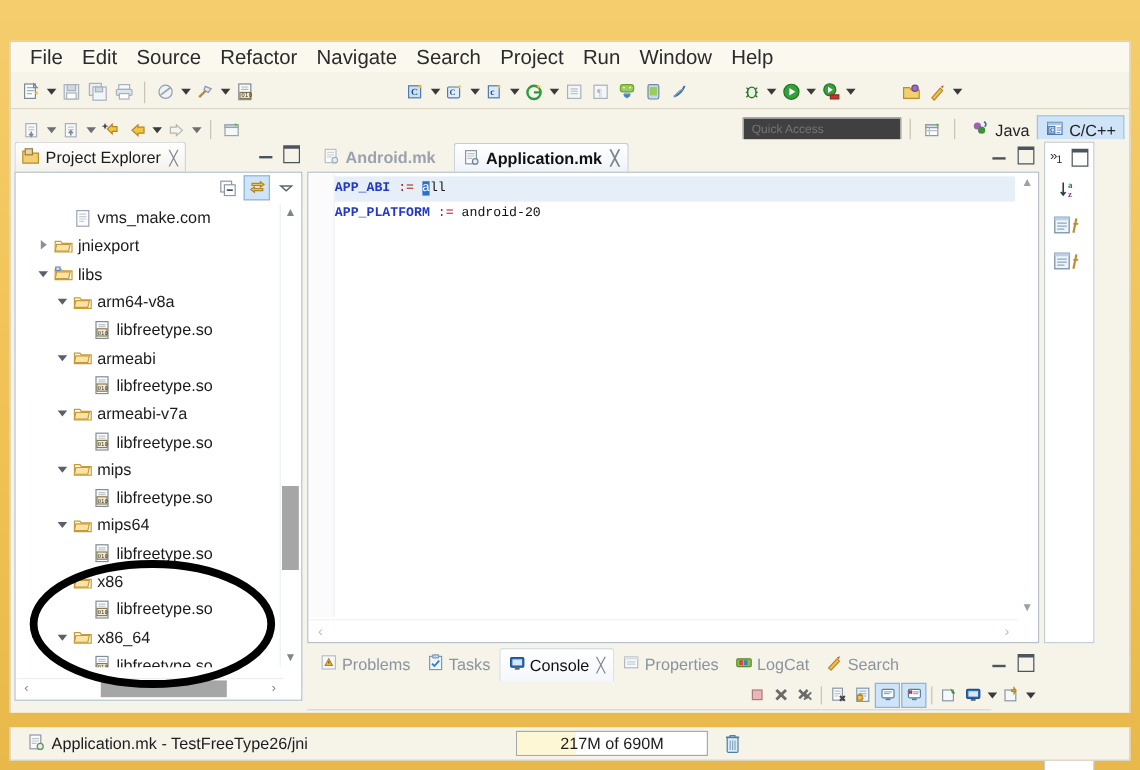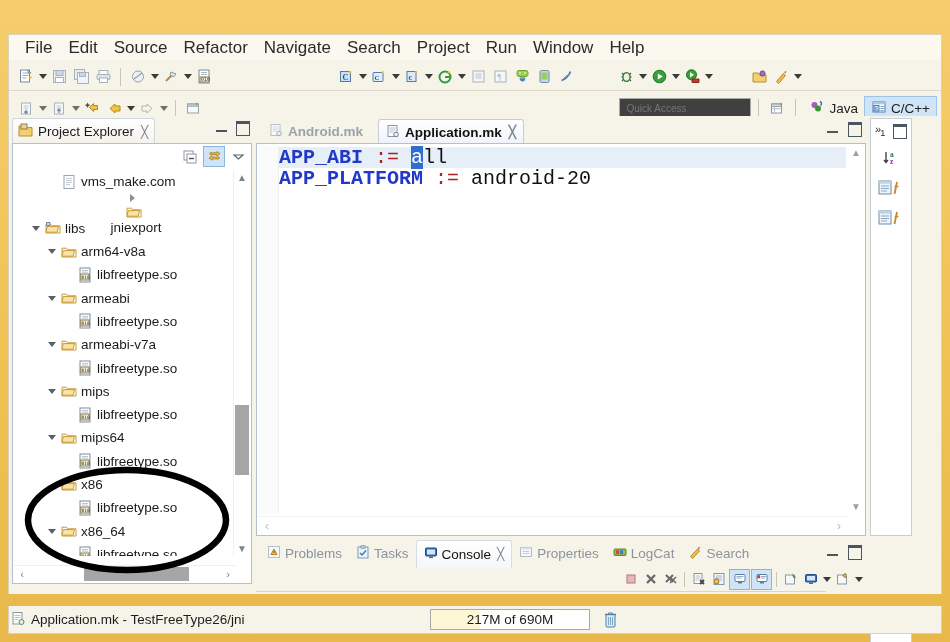--- a/index.html
+++ b/index.html
@@ -141,21 +141,21 @@
   }
   .ed-winbtns{position:absolute;right:4px;top:4px;display:flex;gap:10px;}
   .ed-body{
     position:absolute;left:0;top:25px;width:610px;height:393px;
     background:#fff;border:1px solid #b6c0cc;box-sizing:border-box;
   }
   .ed-gutter{position:absolute;left:1px;top:1px;width:20px;height:369px;background:#fbfbfb;border-right:1px solid #eef0f2;}
   .ed-code{
     position:absolute;left:22px;top:3px;right:19px;
     font-family:"Liberation Mono","DejaVu Sans Mono",monospace;
-    font-size:20px;line-height:21px;color:#111;white-space:pre;
+    font-size:11px;line-height:21px;color:#111;white-space:pre;
   }
   .ln{height:21px;}
   .ln.cur{background:#e6eef8;}
   .kw{color:#2138c8;font-weight:bold;}
   .opr{color:#b02020;}
   .sel{background:#2f6fd0;color:#fff;}
   .ev-scroll{position:absolute;right:1px;top:1px;width:16px;height:369px;background:#fff;}
   .ev-arrow{width:16px;height:15px;display:flex;align-items:center;justify-content:center;color:#9aa1aa;font-size:10px;}
   .eh-scroll{position:absolute;left:1px;bottom:1px;width:590px;height:17px;background:#fff;border-top:1px solid #f0f2f4;display:flex;align-items:center;justify-content:space-between;}
   .eh-arrow{width:18px;display:flex;justify-content:center;color:#b6bcc4;font-size:12px;}
@@ -192,21 +192,21 @@
   .bt.on{background:#cfe4f7;border:1px solid #8db5dc;}
   .bsep{width:1px;height:15px;background:#c9c3b1;margin:0 3px;}
   .bp-line{position:absolute;left:0;bottom:0;width:570px;height:1px;background:#cfd6df;}
 
   
   .statusbar{
     position:absolute;left:8px;top:606px;width:934px;height:28px;
     background:#f6f3e8;border:1px solid #d9d2bd;border-top:none;box-sizing:border-box;
     display:flex;align-items:center;
   }
-  .sb-left{display:flex;align-items:center;gap:5px;padding-left:2px;font-size:13.5px;color:#1d1d1d;}
+  .sb-left{display:flex;align-items:center;gap:5px;padding-left:14px;font-size:13.5px;color:#1d1d1d;}
   .heap{
     position:absolute;left:421px;top:3px;width:160px;height:21px;
     background:#fff;border:1px solid #a9a9a9;display:flex;align-items:center;justify-content:center;
     font-size:13.5px;color:#1d1d1d;box-sizing:border-box;
   }
   .heap-fill{position:absolute;left:0;top:0;height:100%;width:52px;background:#fdf7d5;}
   .heap-txt{position:relative;z-index:2;}
   .trash{position:absolute;left:593px;top:5px;}
 
   
@@ -525,21 +525,21 @@
             <div class="trow-i" style="padding-left: 34px;">
               <span class="arrow "></span>
               <span>
                 <svg class="ico" viewBox="0 0 16 16">
                   <rect x="3" y="1.5" width="10" height="13" fill="#fdfdfd" stroke="#9aa6b2"></rect>
                   <path d="M5 4.5h6M5 6.5h6M5 8.5h6M5 10.5h4" stroke="#c4ccd4"></path>
                 </svg>
               </span>
               <span class="tlabel">vms_make.com</span>
             </div>
-            <div class="trow-i" style="padding-left: 18px; flex-direction: column;">
+            <div class="trow-i" style="padding-left: 18px;">
               <span class="arrow closed"></span>
               <span>
                 <svg class="ico" viewBox="0 0 16 16">
                   <path d="M1 4.2h4.6L6.8 5.8H15V13H1z" fill="#fff" stroke="#c79a33" stroke-width="1"></path>
                   <path d="M2.2 6.6h11.3l-1.3 5.6H1z" fill="#fbe3a6" stroke="#c79a33"></path>
                 </svg>
               </span>
               <span class="tlabel">jniexport</span>
             </div>
             <div class="trow-i" style="padding-left: 18px;">

